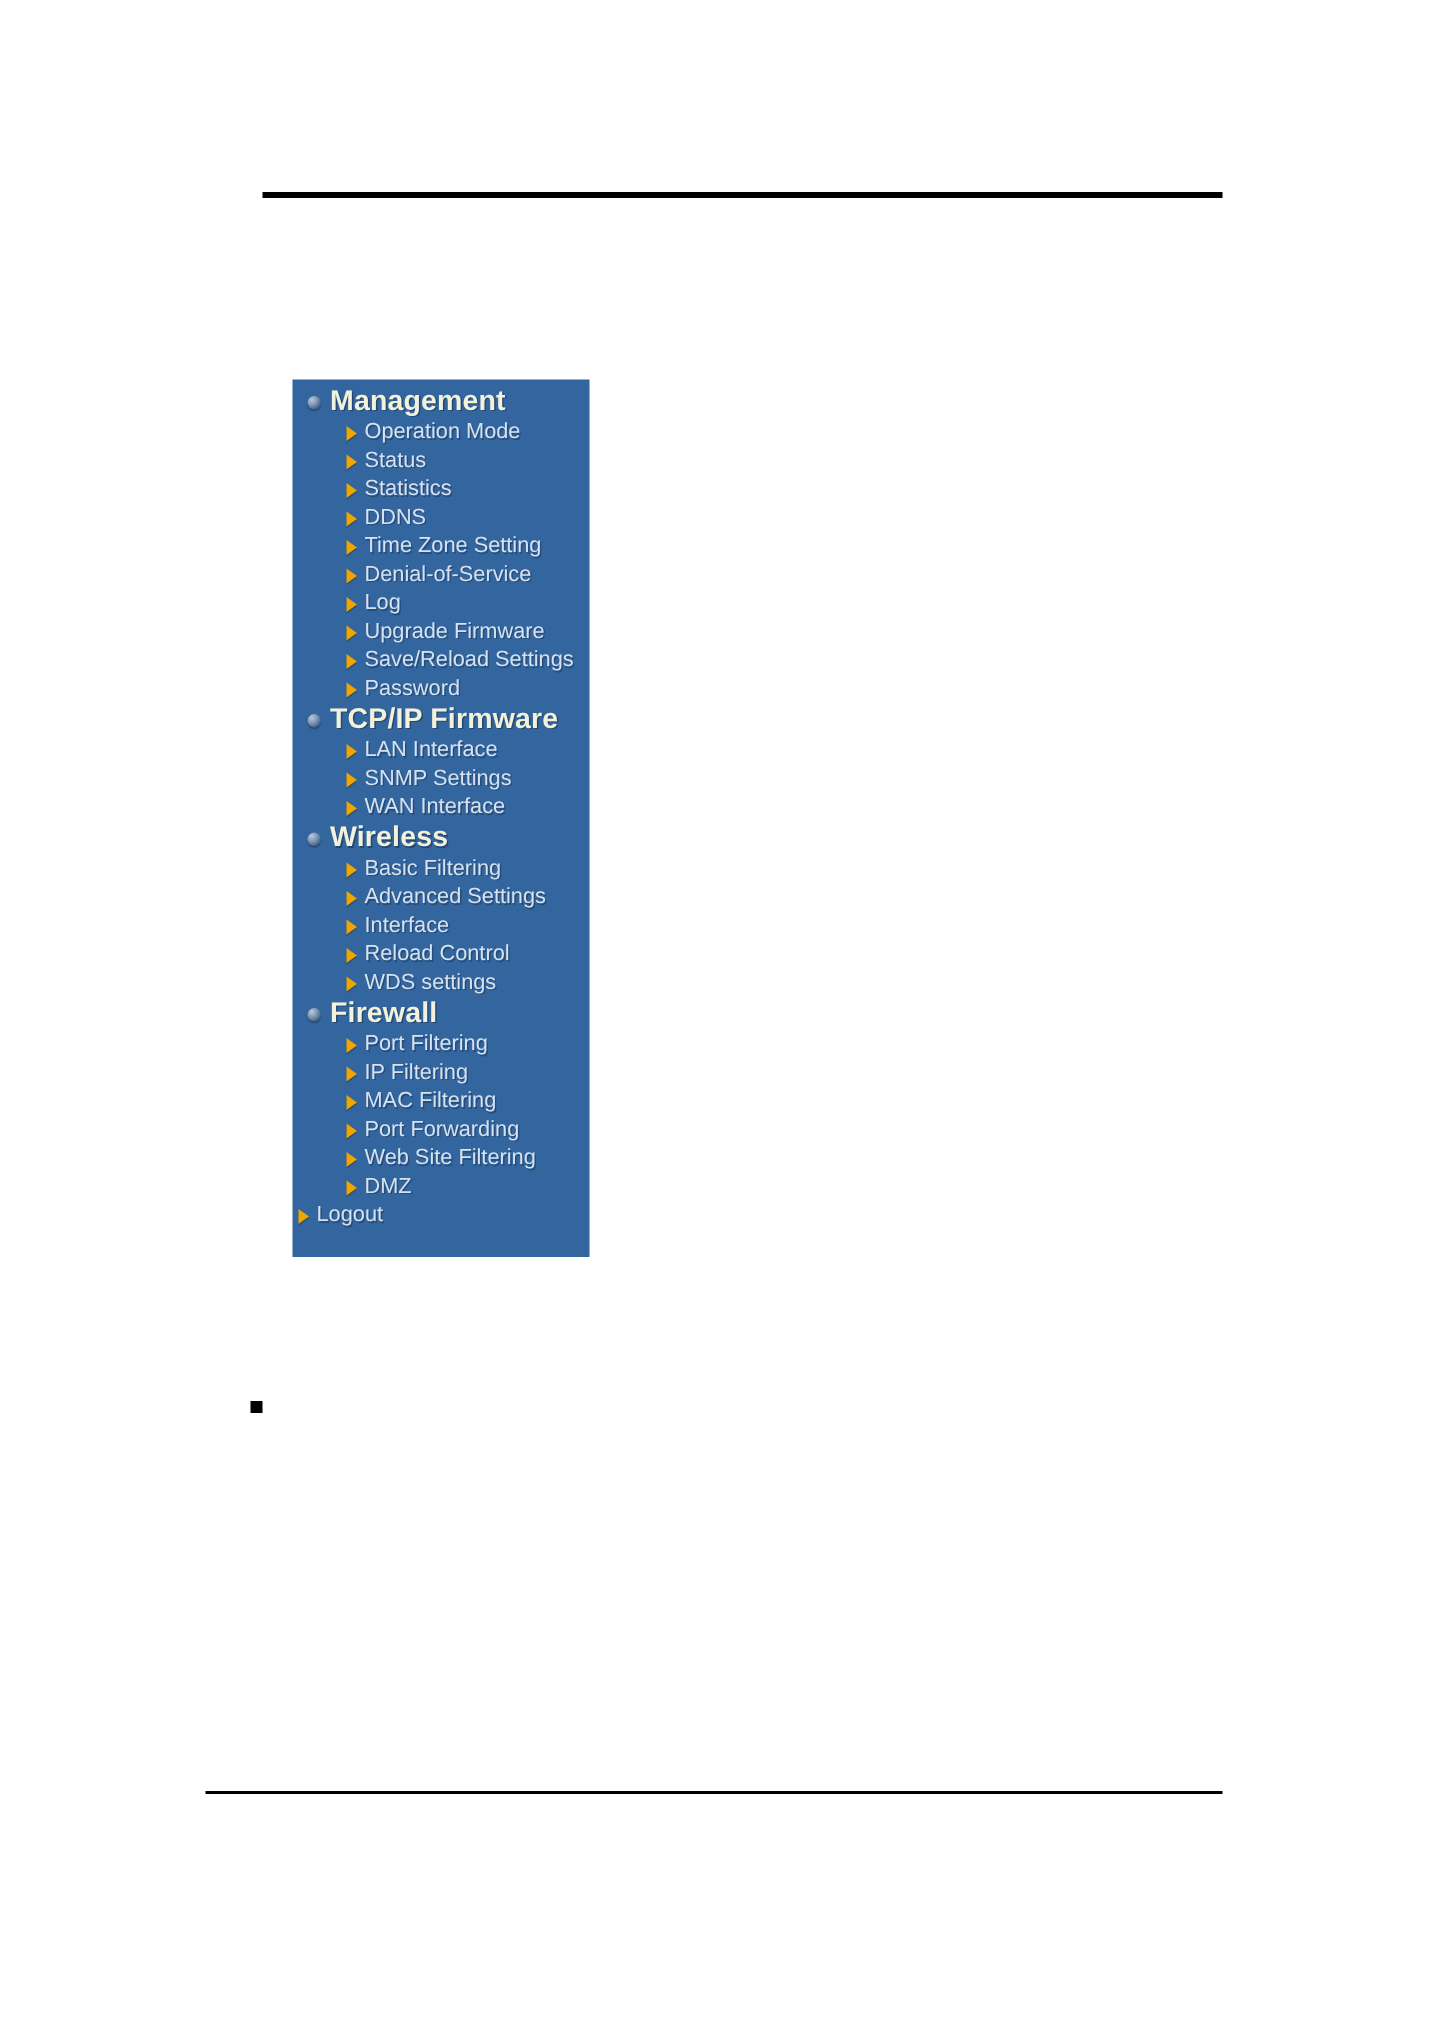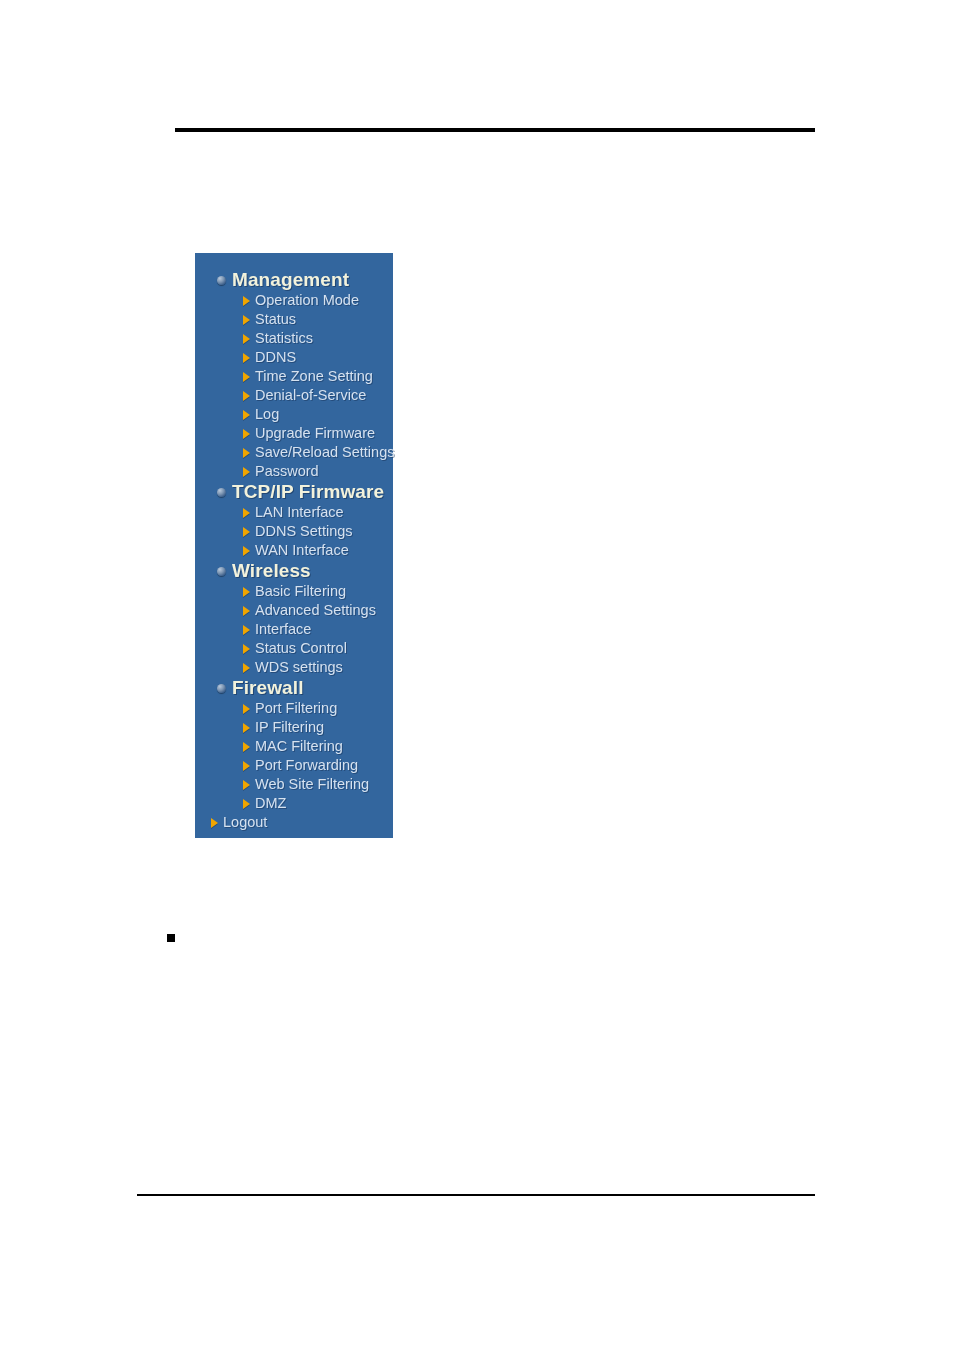--- a/index.html
+++ b/index.html
@@ -50,21 +50,21 @@
     top: 253px;
     width: 198px;
     height: 585px;
     background: #33669E;
     box-sizing: border-box;
     padding: 0;
   }
 
   .menu-list {
     list-style: none;
-    margin: 16px;
+    margin: 4px;
     padding: 0;
   }
 
   
   .sec-head {
     display: flex;
     align-items: center;
     height: 22px;
     padding-left: 6px;
     white-space: nowrap;
@@ -170,21 +170,21 @@
       <li class="sec-head">
         <span class="ball"></span>
         <span class="sec-title">TCP/IP Firmware</span>
       </li>
       <li class="menu-item">
         <span class="arrow"></span>
         <span class="item-label">LAN Interface</span>
       </li>
       <li class="menu-item">
         <span class="arrow"></span>
-        <span class="item-label">DDNS Settings</span>
+        <span class="item-label">SNMP Settings</span>
       </li>
       <li class="menu-item">
         <span class="arrow"></span>
         <span class="item-label">WAN Interface</span>
       </li>
       <li class="sec-head">
         <span class="ball"></span>
         <span class="sec-title">Wireless</span>
       </li>
       <li class="menu-item">
@@ -194,21 +194,21 @@
       <li class="menu-item">
         <span class="arrow"></span>
         <span class="item-label">Advanced Settings</span>
       </li>
       <li class="menu-item">
         <span class="arrow"></span>
         <span class="item-label">Interface</span>
       </li>
       <li class="menu-item">
         <span class="arrow"></span>
-        <span class="item-label">Status Control</span>
+        <span class="item-label">Reload Control</span>
       </li>
       <li class="menu-item">
         <span class="arrow"></span>
         <span class="item-label">WDS settings</span>
       </li>
       <li class="sec-head">
         <span class="ball"></span>
         <span class="sec-title">Firewall</span>
       </li>
       <li class="menu-item">

